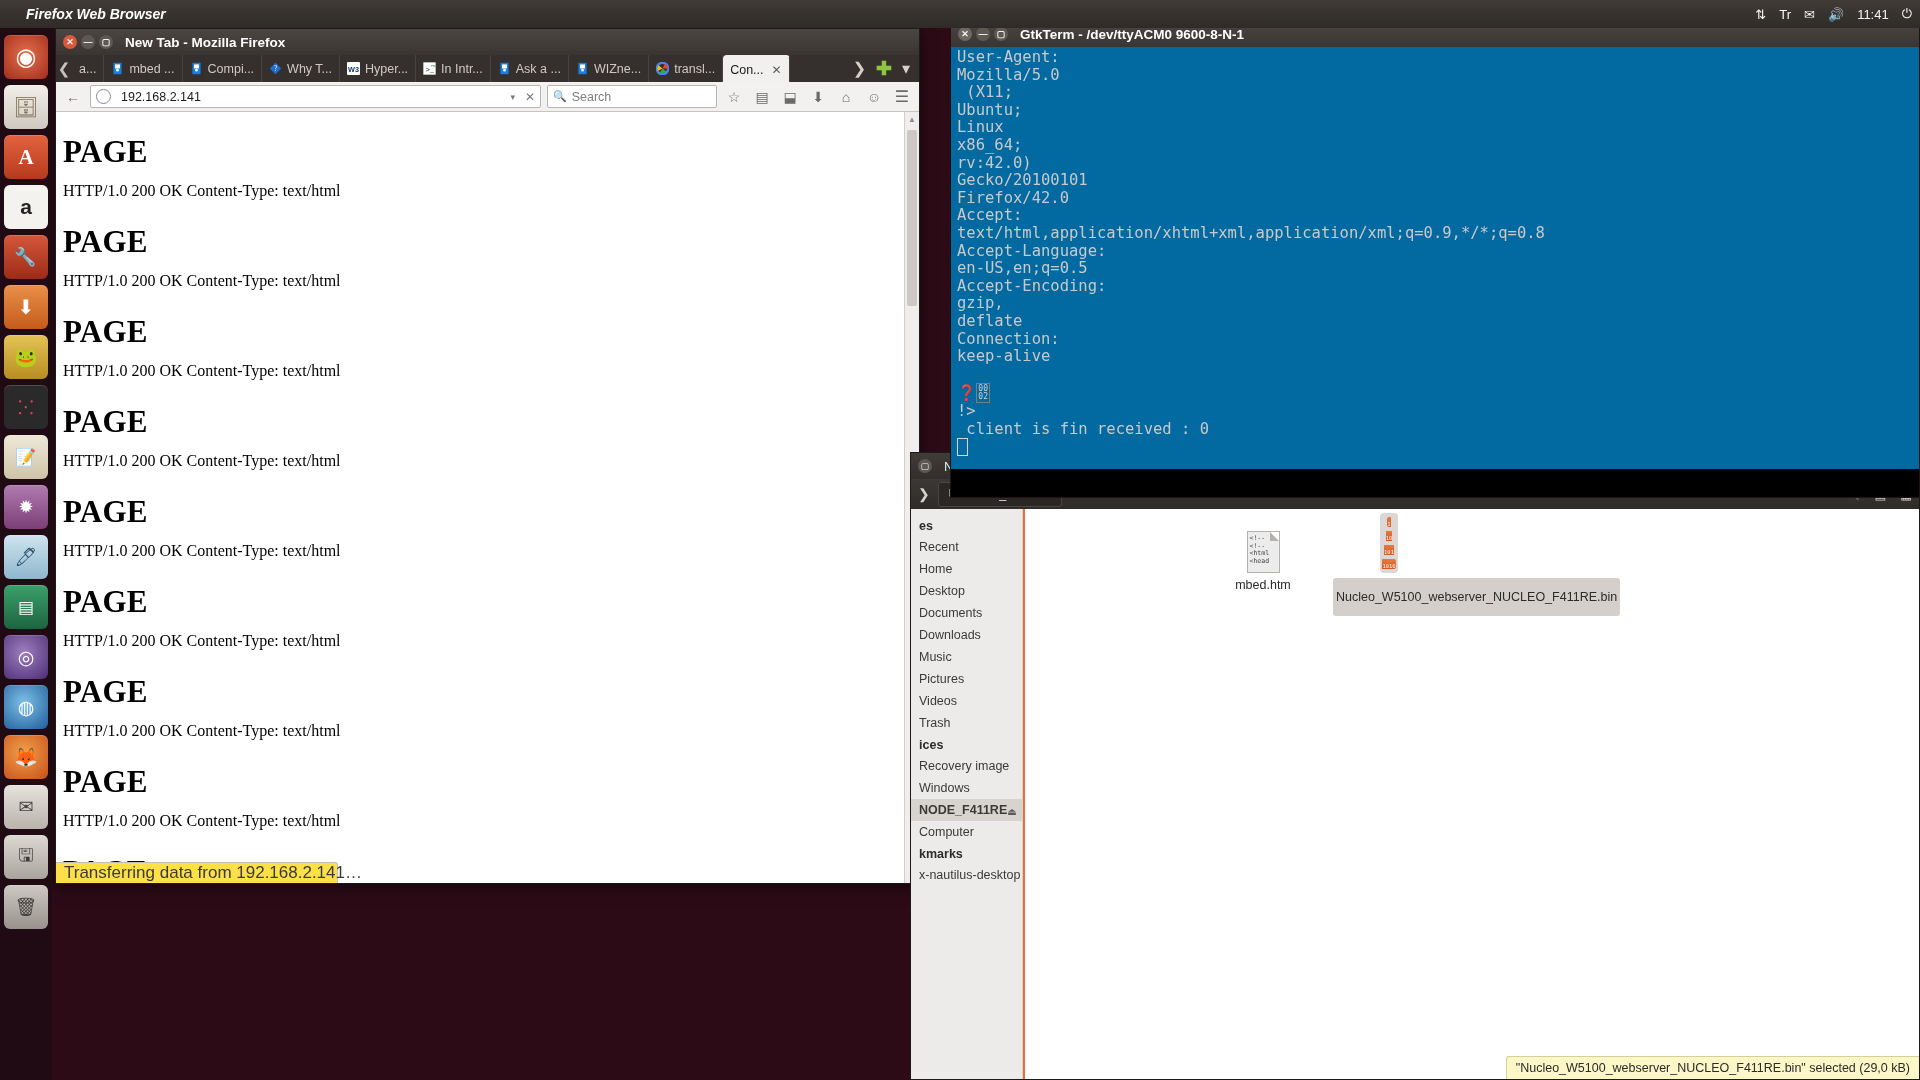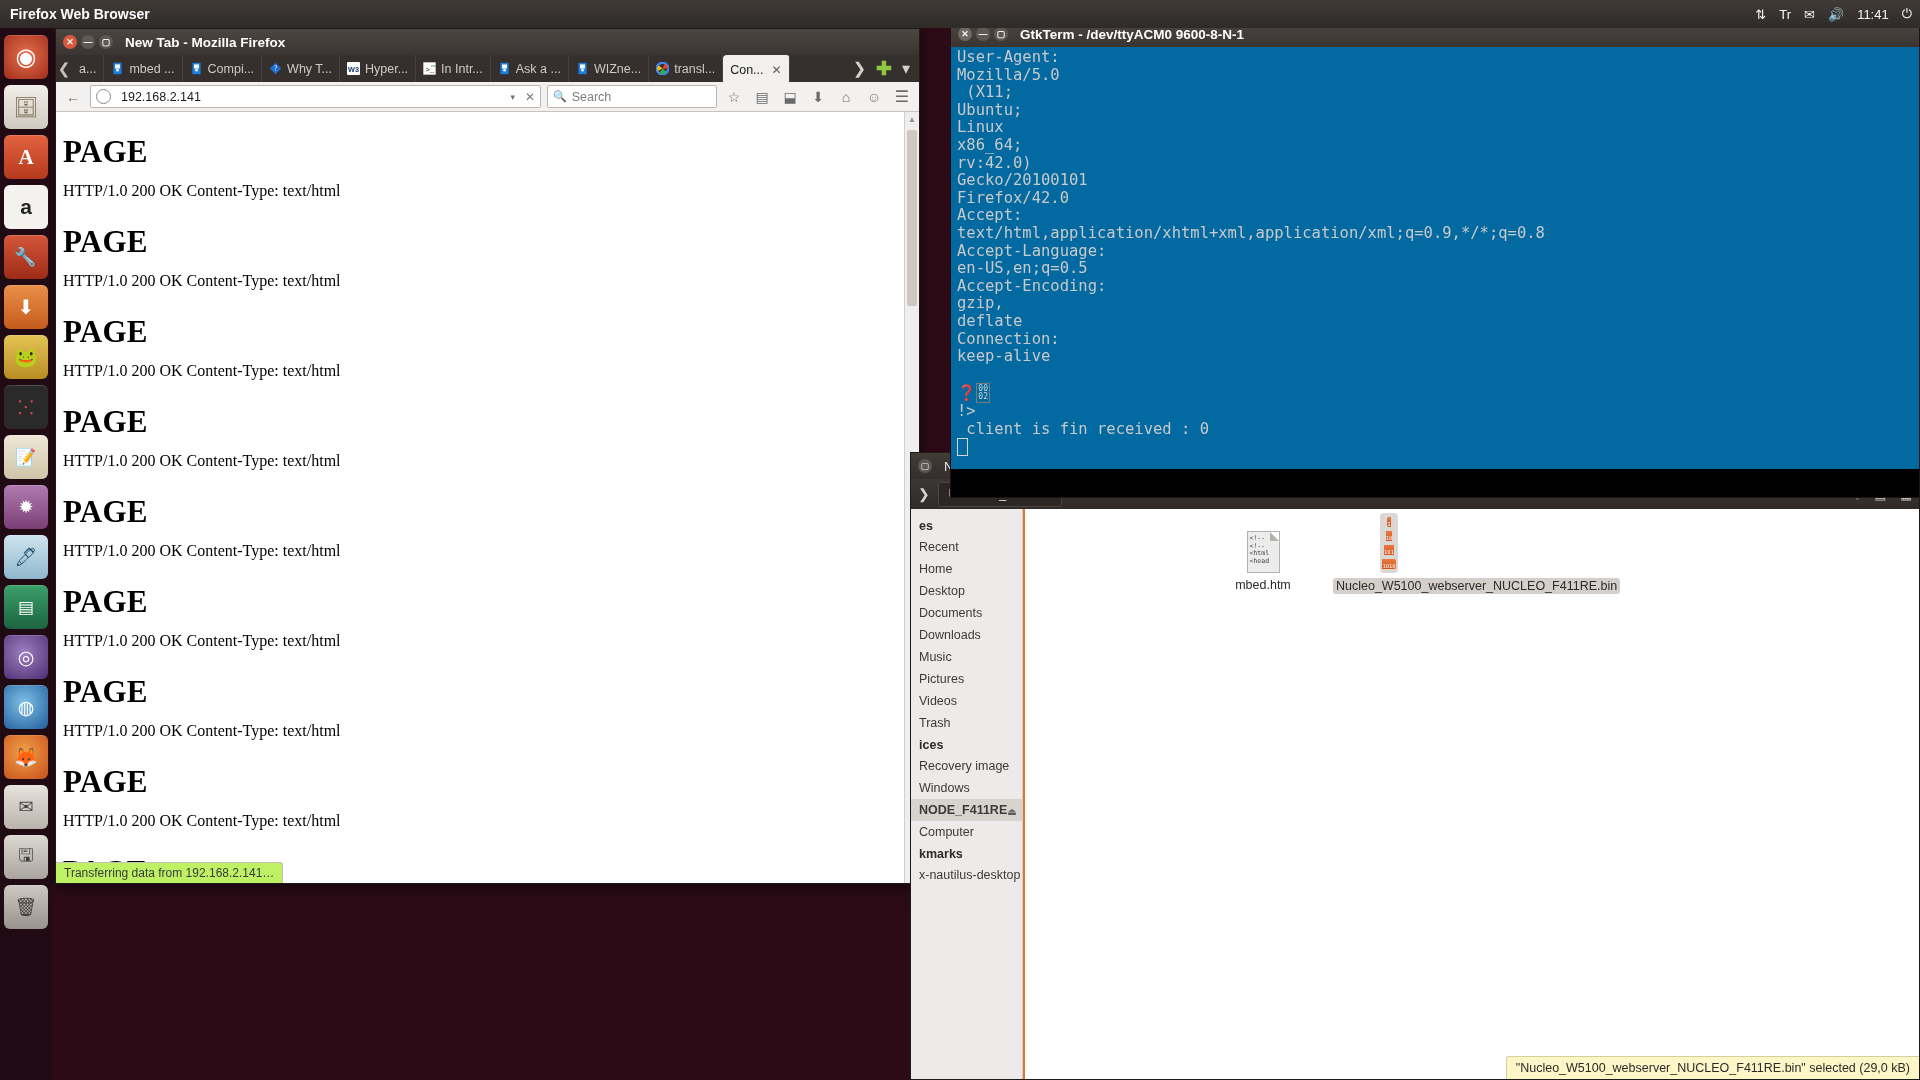--- a/index.html
+++ b/index.html
@@ -9,21 +9,21 @@
     font-family:"Liberation Sans", sans-serif;
     -webkit-font-smoothing:antialiased;
   }
   
   #unity-panel{
     position:absolute;left:0;top:0;width:1920px;height:28px;
     background:linear-gradient(#403b37,#2f2b28);
     color:#fff;font-size:14px;font-weight:bold;
     display:flex;align-items:center;z-index:60;
   }
-  #unity-panel .app-title{margin-left:10px;}
+  #unity-panel .app-title{margin-left:26px;font-style:italic;}
   #unity-indicators{position:absolute;right:8px;top:0;height:28px;display:flex;align-items:center;gap:13px;font-weight:normal;font-size:13px;}
   #unity-indicators .ind{opacity:.95;display:flex;align-items:center;}
   
   #launcher{
     position:absolute;left:0;top:28px;width:52px;height:1052px;
     background:rgba(31,12,20,.93);z-index:55;
     padding-top:4px;box-sizing:border-box;
   }
   .lnch{
     width:44px;height:44px;margin:3px auto 6px auto;border-radius:6px;
@@ -91,22 +91,22 @@
   .page-body p{
     font-family:"Liberation Serif", serif;font-size:16px;margin:12px 0 24px 0;
   }
   .ff-scrollbar{
     position:absolute;right:0;top:83px;width:14px;height:771px;background:#f0eeec;border-left:1px solid #d2cecb;
   }
   .ff-scroll-thumb{position:absolute;left:2px;top:18px;width:10px;height:176px;background:#cdc8c4;border-radius:2px;}
   .ff-scroll-arrow{position:absolute;left:0;width:14px;height:14px;display:flex;align-items:center;justify-content:center;color:#8c8c8c;font-size:8px;}
   .ff-statusbar{
     position:absolute;left:0;bottom:0;height:20px;max-width:265px;
-    background:#bef264;border:1px solid #c3bfbb;border-left:none;border-bottom:none;border-radius:0 3px 0 0;
-    display:flex;align-items:center;padding:0 8px;font-size:12px;color:#3b3b3b;white-space:nowrap;
+    background:#fde047;border:1px solid #c3bfbb;border-left:none;border-bottom:none;border-radius:0 3px 0 0;
+    display:flex;align-items:center;padding:0 8px;font-size:17px;color:#3b3b3b;white-space:nowrap;
   }
   
   #gtkterm-window{
     position:absolute;left:950px;top:20px;width:970px;height:478px;
     background:#000;z-index:30;border:1px solid #211016;box-sizing:border-box;
   }
   .gt-titlebar{
     height:26px;background:linear-gradient(#4b4642,#3a3532);color:#fff;
     display:flex;align-items:center;font-size:13.5px;font-weight:bold;
   }
@@ -151,21 +151,21 @@
   }
   .nt-sb-head{font-weight:bold;padding:4px 8px 3px 8px;color:#2e2c2a;}
   .nt-sb-item{padding:4px 8px;display:flex;align-items:flex-end;white-space:nowrap;}
   .nt-sb-item.sel{background:#d7d3cf;}
   .nt-sb-item .eject{margin-left:auto;font-size:10px;color:#5c5a57;}
   .nt-files{flex:1;background:#fff;position:relative;border-left:2px solid #e8703a;}
   .file-icon{
     position:absolute;width:112px;text-align:center;font-size:12.5px;color:#2b2b2b;
   }
   .file-icon .glyph{height:48px;display:flex;align-items:flex-end;justify-content:center;margin-bottom:5px;}
-  .file-icon.selected .label{background:#d4cfca;border-radius:3px;display:inline-block;padding:1px 3px;}
+  .file-icon.selected .label{background:#d4cfca;border-radius:3px;display:inline-block;padding:12px 3px;}
   .file-icon.selected .glyph .sel-halo{background:rgba(190,183,176,.55);border-radius:4px;padding:2px;}
   .folder-glyph{width:44px;height:36px;position:relative;}
   .folder-glyph .back{position:absolute;left:0;top:0;width:44px;height:8px;background:#d8693a;border-radius:3px 6px 0 0;}
   .folder-glyph .front{position:absolute;left:0;top:6px;width:44px;height:30px;background:linear-gradient(#f0915a,#e06a2c);border-radius:2px 2px 3px 3px;}
   .doc-glyph{
     width:33px;height:42px;background:#ececec;border:1px solid #b4b0ac;position:relative;
     font-family:"DejaVu Sans Mono","Liberation Mono",monospace;font-size:6.5px;color:#3f3f3f;
     text-align:left;padding:3px 2px;box-sizing:border-box;line-height:7.5px;overflow:hidden;
   }
   .doc-glyph:after{content:"";position:absolute;right:0;top:0;border-width:0 9px 9px 0;border-style:solid;border-color:#fff #fff #b4b0ac #b4b0ac;}

